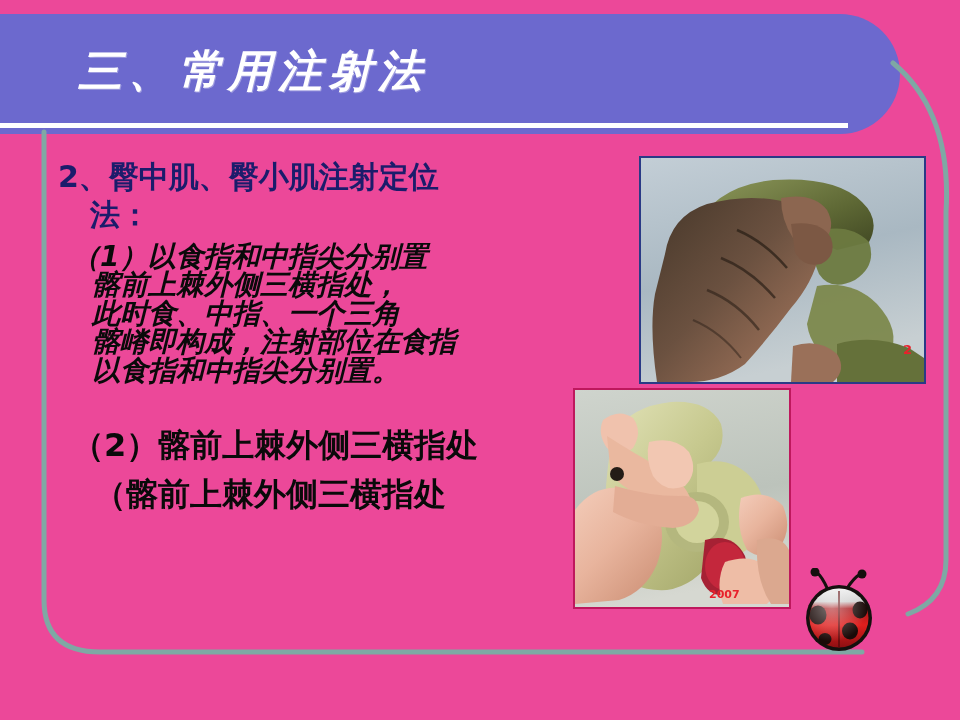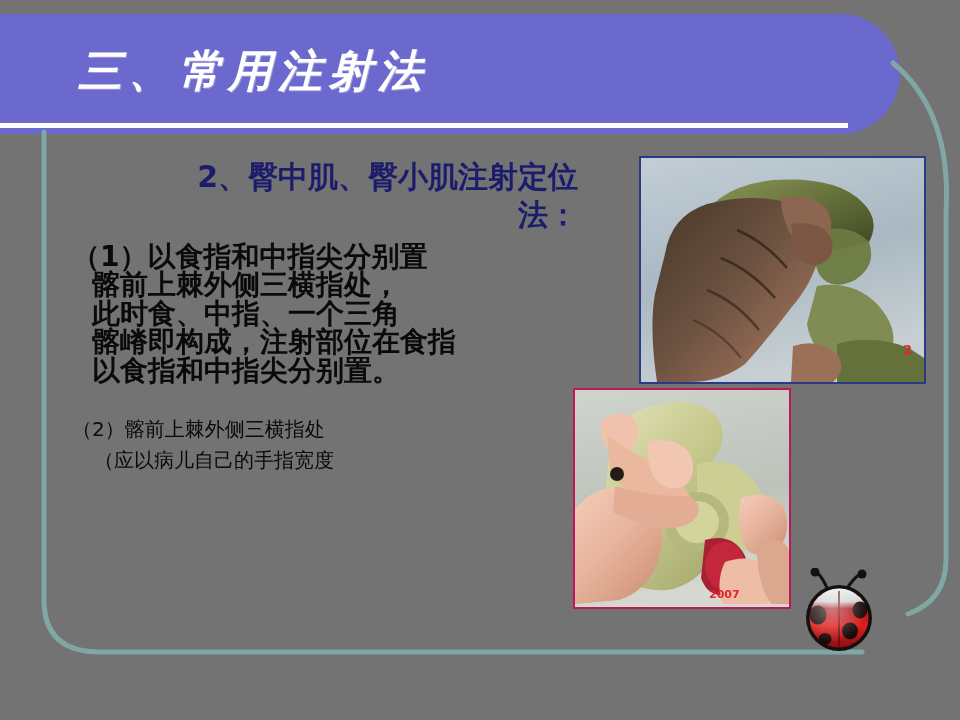--- a/index.html
+++ b/index.html
@@ -4,21 +4,21 @@
 <style>
   html, body {
     margin: 0;
     padding: 0;
     background: #ffffff;
   }
   #slide {
     position: relative;
     width: 960px;
     height: 720px;
-    background: #737373;
+    background: #ec4899;
     overflow: hidden;
     font-family: "DejaVu Sans", "Liberation Sans", sans-serif;
   }
 
   
   .header-band {
     position: absolute;
     left: -20px;
     top: 14px;
     width: 920px;
@@ -70,47 +70,47 @@
     width: 520px;
     z-index: 6;
   }
   .heading-line {
     color: #1b1c6b;
     font-size: 30px;
     font-weight: 700;
     line-height: 1.28;
     letter-spacing: 0px;
     white-space: nowrap;
-    text-align: right;
   }
   .heading-line.indent {
     padding-left: 32px;
   }
   .para-1 {
     margin-top: 8px;
     color: #0a0a0a;
     font-size: 28px;
     font-weight: 600;
     line-height: 1.02;
     padding-left: 14px;
     text-indent: 0;
+    font-style: italic;
   }
   .para-1 .hang {
     display: block;
     text-indent: 0;
     padding-left: 20px;
   }
   .para-1 .first {
     padding-left: 0;
   }
   .para-2 {
-    margin-top: 28px;
+    margin-top: 35px;
     color: #0a0a0a;
-    font-size: 20px;
-    font-weight: 400;
+    font-size: 32px;
+    font-weight: 700;
     line-height: 1.55;
     padding-left: 14px;
   }
   .para-2 .ln {
     display: block;
   }
   .para-2 .ln.in {
     padding-left: 22px;
   }
 
@@ -174,21 +174,21 @@
     <div class="para-1">
       <span class="hang first">（1）以食指和中指尖分别置</span>
       <span class="hang">髂前上棘外侧三横指处，</span>
       <span class="hang">此时食、中指、一个三角</span>
       <span class="hang">髂嵴即构成，注射部位在食指</span>
       <span class="hang">以食指和中指尖分别置。</span>
     </div>
 
     <div class="para-2">
       <span class="ln">（2）髂前上棘外侧三横指处</span>
-      <span class="ln in">（应以病儿自己的手指宽度</span>
+      <span class="ln in">（髂前上棘外侧三横指处</span>
     </div>
   </div>
 
   <div class="photo" id="photo-top">
     <svg class="ph-inner" viewBox="0 0 283 224" preserveAspectRatio="none">
       <defs>
         <linearGradient id="bgTop" x1="0" y1="0" x2="0.3" y2="1">
           <stop offset="0%" stop-color="#c3ced6"></stop>
           <stop offset="55%" stop-color="#a9b8c2"></stop>
           <stop offset="100%" stop-color="#c7cfd2"></stop>

